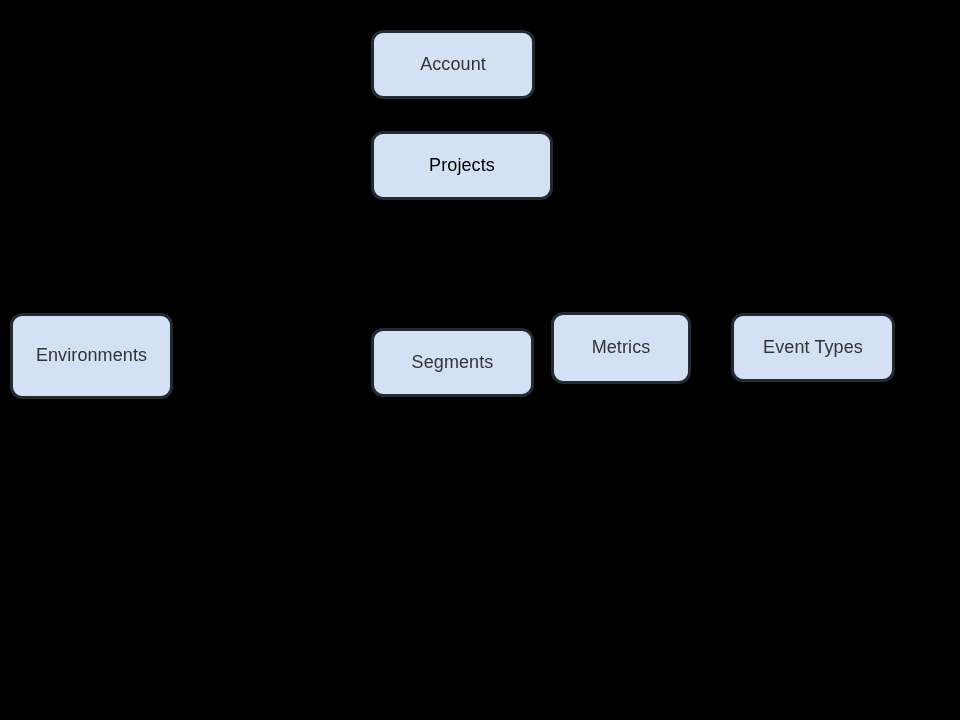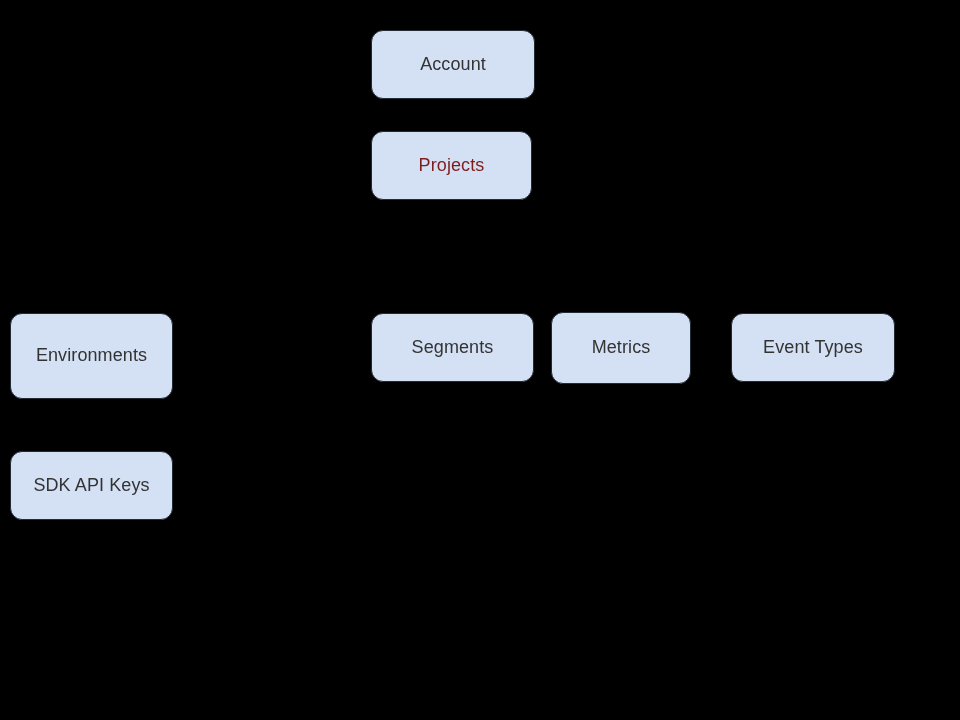--- a/index.html
+++ b/index.html
@@ -13,39 +13,38 @@
     width: 960px;
     height: 720px;
     background: #000000;
     overflow: hidden;
     font-family: "Liberation Sans", sans-serif;
   }
   .node {
     position: absolute;
     box-sizing: border-box;
     background: #d4e1f4;
-    border: 1px solid #737373;
+    border: 3px solid #737373;
     border-radius: 12px;
     display: flex;
     align-items: center;
     justify-content: center;
     color: #333333;
     font-family: "Liberation Sans", sans-serif;
     font-size: 18px;
     line-height: 1.2;
     letter-spacing: 0.1px;
     text-align: center;
     white-space: nowrap;
     user-select: none;
   }
 </style>
 </head>
 <body>
 
 <div id="canvas" style="width: 960px; height: 720px; background: rgb(0, 0, 0);">
     <div class="node" style="left: 371px; top: 30px; width: 164px; height: 69px; background: rgb(212, 225, 244); border-color: rgb(34, 42, 51); color: rgb(51, 51, 51);">Account</div>
-    <div class="node" style="left: 371px; top: 131px; width: 161px; height: 69px; background: rgb(212, 225, 244); border-color: rgb(34, 42, 51); color: #7f1d1d;">Projects</div>
+    <div class="node" style="left: 371px; top: 131px; width: 182px; height: 69px; background: rgb(212, 225, 244); border-color: rgb(34, 42, 51); color: #000000;">Projects</div>
     <div class="node" style="left: 10px; top: 313px; width: 163px; height: 86px; background: rgb(212, 225, 244); border-color: rgb(34, 42, 51); color: rgb(51, 51, 51);">Environments</div>
-    <div class="node" style="left: 371px; top: 313px; width: 163px; height: 69px; background: rgb(212, 225, 244); border-color: rgb(34, 42, 51); color: rgb(51, 51, 51);">Segments</div>
+    <div class="node" style="left: 371px; top: 328px; width: 163px; height: 69px; background: rgb(212, 225, 244); border-color: rgb(34, 42, 51); color: rgb(51, 51, 51);">Segments</div>
     <div class="node" style="left: 551px; top: 312px; width: 140px; height: 72px; background: rgb(212, 225, 244); border-color: rgb(34, 42, 51); color: rgb(51, 51, 51);">Metrics</div>
     <div class="node" style="left: 731px; top: 313px; width: 164px; height: 69px; background: rgb(212, 225, 244); border-color: rgb(34, 42, 51); color: rgb(51, 51, 51);">Event Types</div>
-    <div class="node" style="left: 10px; top: 451px; width: 163px; height: 69px; background: rgb(212, 225, 244); border-color: rgb(34, 42, 51); color: rgb(51, 51, 51);">SDK API Keys</div>
   </div>
 
 </body></html>

